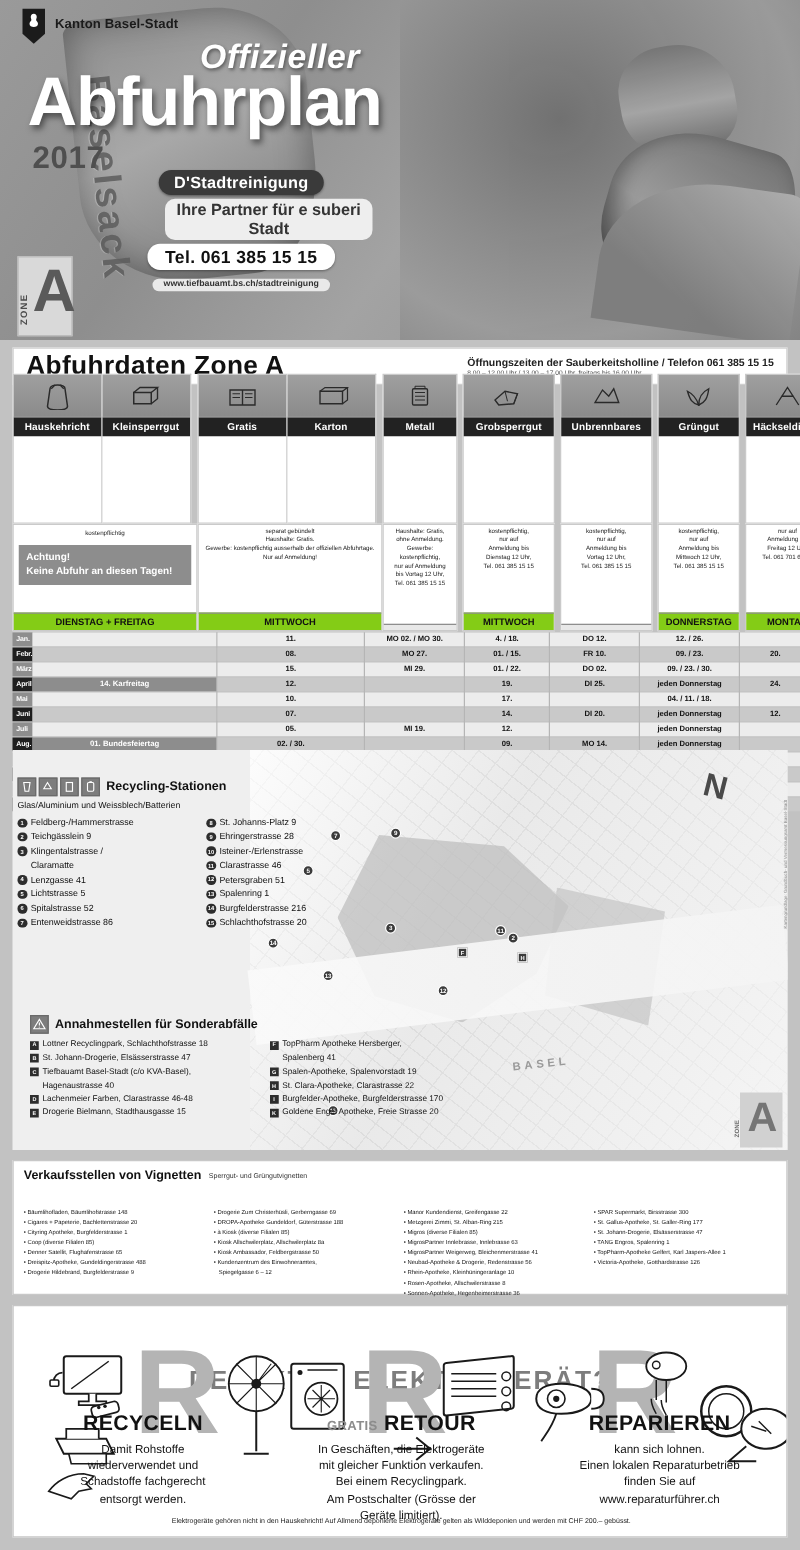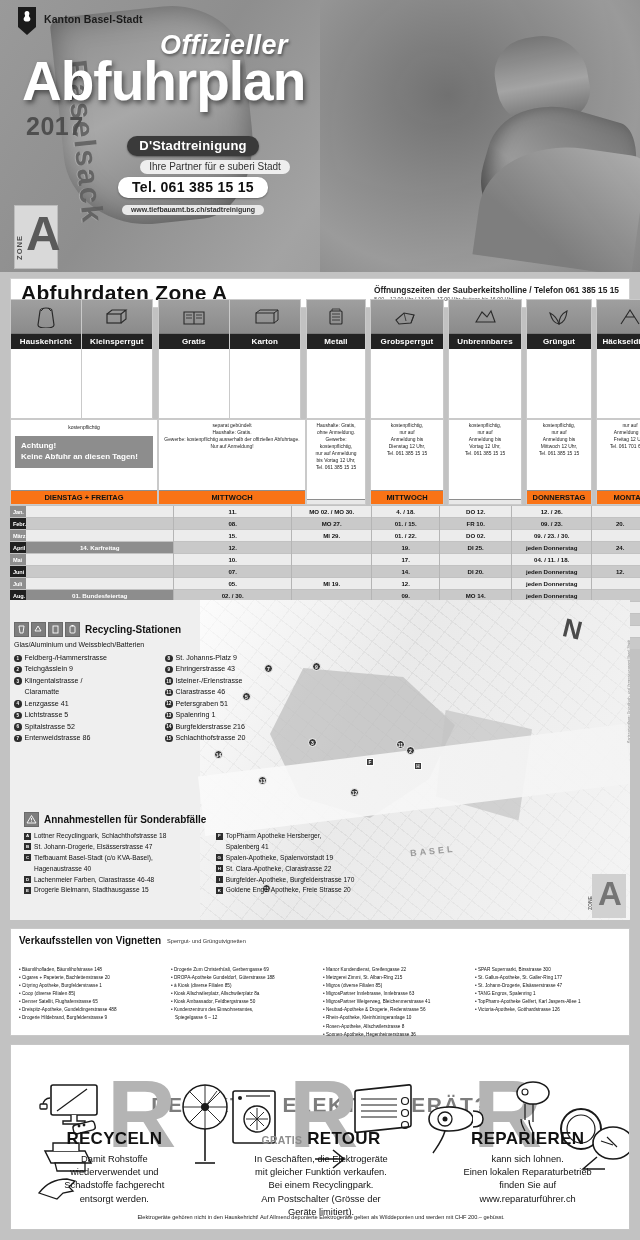--- a/index.html
+++ b/index.html
@@ -89,21 +89,21 @@
   .badge-stack { position:absolute; left:88px; top:136px; width:210px; text-align:center; }
   .pill {
     display:inline-block; background:#3a3a3a; color:#fff;
     border-radius:11px; padding:2px 12px 3px;
     font-size:13px; font-weight:bold; letter-spacing:.2px;
     box-shadow: 0 1px 2px rgba(0,0,0,.4);
   }
   .pill-sub {
     display:inline-block; background:#eee; color:#333;
     border-radius:8px; padding:1px 9px 2px; margin-top:3px;
-    font-size:10px; font-weight:normal;margin-left:44px;
+    font-size:13px; font-weight:bold;margin-left:44px;
   }
   .pill-tel {
     display:inline-block; background:#fff; color:#111;
     border-radius:10px; padding:2px 14px 3px; margin-top:3px;
     font-size:14px; font-weight:bold; letter-spacing:.3px;
     box-shadow: 0 1px 2px rgba(0,0,0,.35);
   }
   .pill-url {
     display:inline-block; background:#e9e9e9; color:#333;
     border-radius:7px; padding:1px 9px 2px; margin-top:3px;
@@ -152,21 +152,21 @@
   .ico svg { display:block; }
   .colname {
     background:#222; color:#fff; font-size:8px; font-weight:bold;
     text-align:center; padding:3px 1px; letter-spacing:.1px;
   }
   .colnote {
     flex:1; font-size:4.9px; color:#222; text-align:center;
     padding:3px 2px; line-height:1.42;
   }
   .dayband {
-    background:#f97316; color:#111; font-size:7.5px; font-weight:bold;
+    background:#84cc16; color:#111; font-size:7.5px; font-weight:bold;
     text-align:center; padding:2px 0; border-top:1px solid #8e8e8e;
   }
   .dayband.empty { background:#e8e8e8; }
   .warnbox {
     background:#8d8d8d; color:#fff; font-size:8px; font-weight:bold;
     padding:5px 6px; line-height:1.35; text-align:left;
   }
   .kostenline { font-size:5px; text-align:center; padding:4px 0 2px; color:#222; }
 
   
@@ -768,21 +768,21 @@
               <span>Entenweidstrasse 86</span>
             </li>
           </ul>
         <ul id="rec-right" style="width:150px">
             <li>
               <span class="num">8</span>
               <span>St. Johanns-Platz 9</span>
             </li>
             <li>
               <span class="num">9</span>
-              <span>Ehringerstrasse 43</span>
+              <span>Ehringerstrasse 28</span>
             </li>
             <li>
               <span class="num">10</span>
               <span>Isteiner-/Erlenstrasse</span>
             </li>
             <li>
               <span class="num">11</span>
               <span>Clarastrasse 46</span>
             </li>
             <li>

